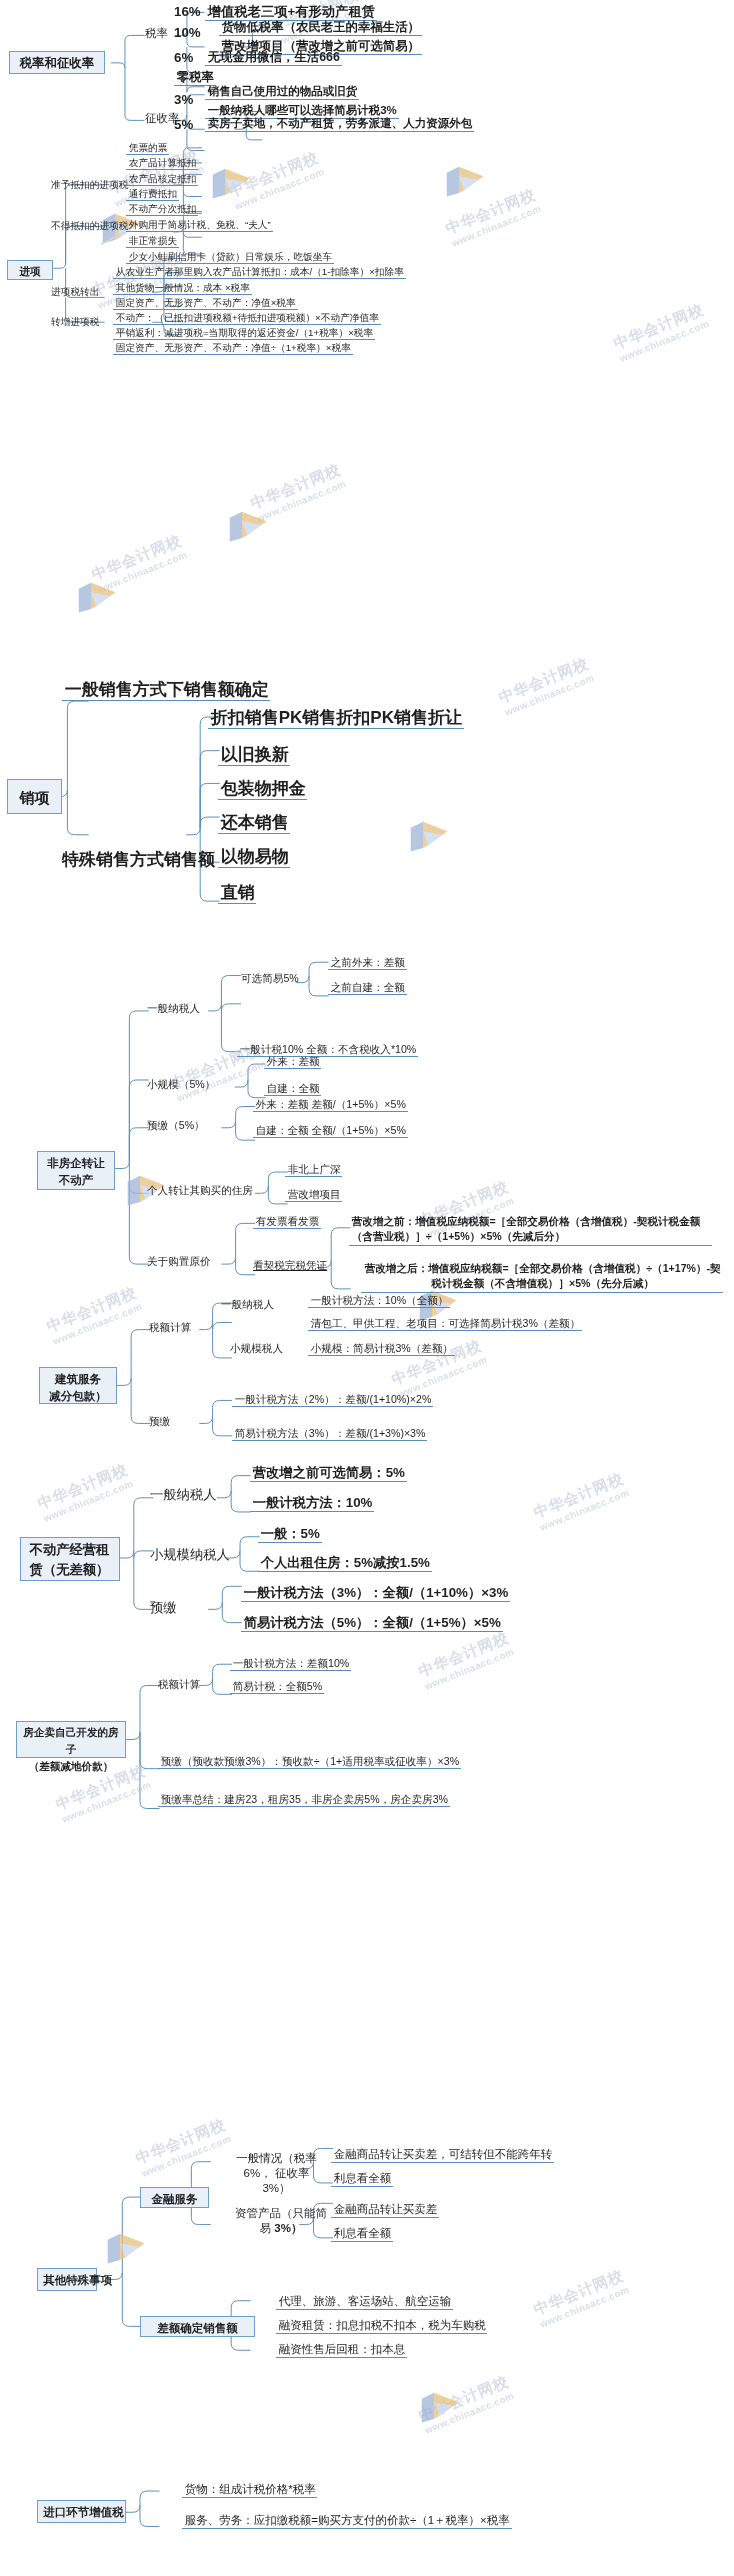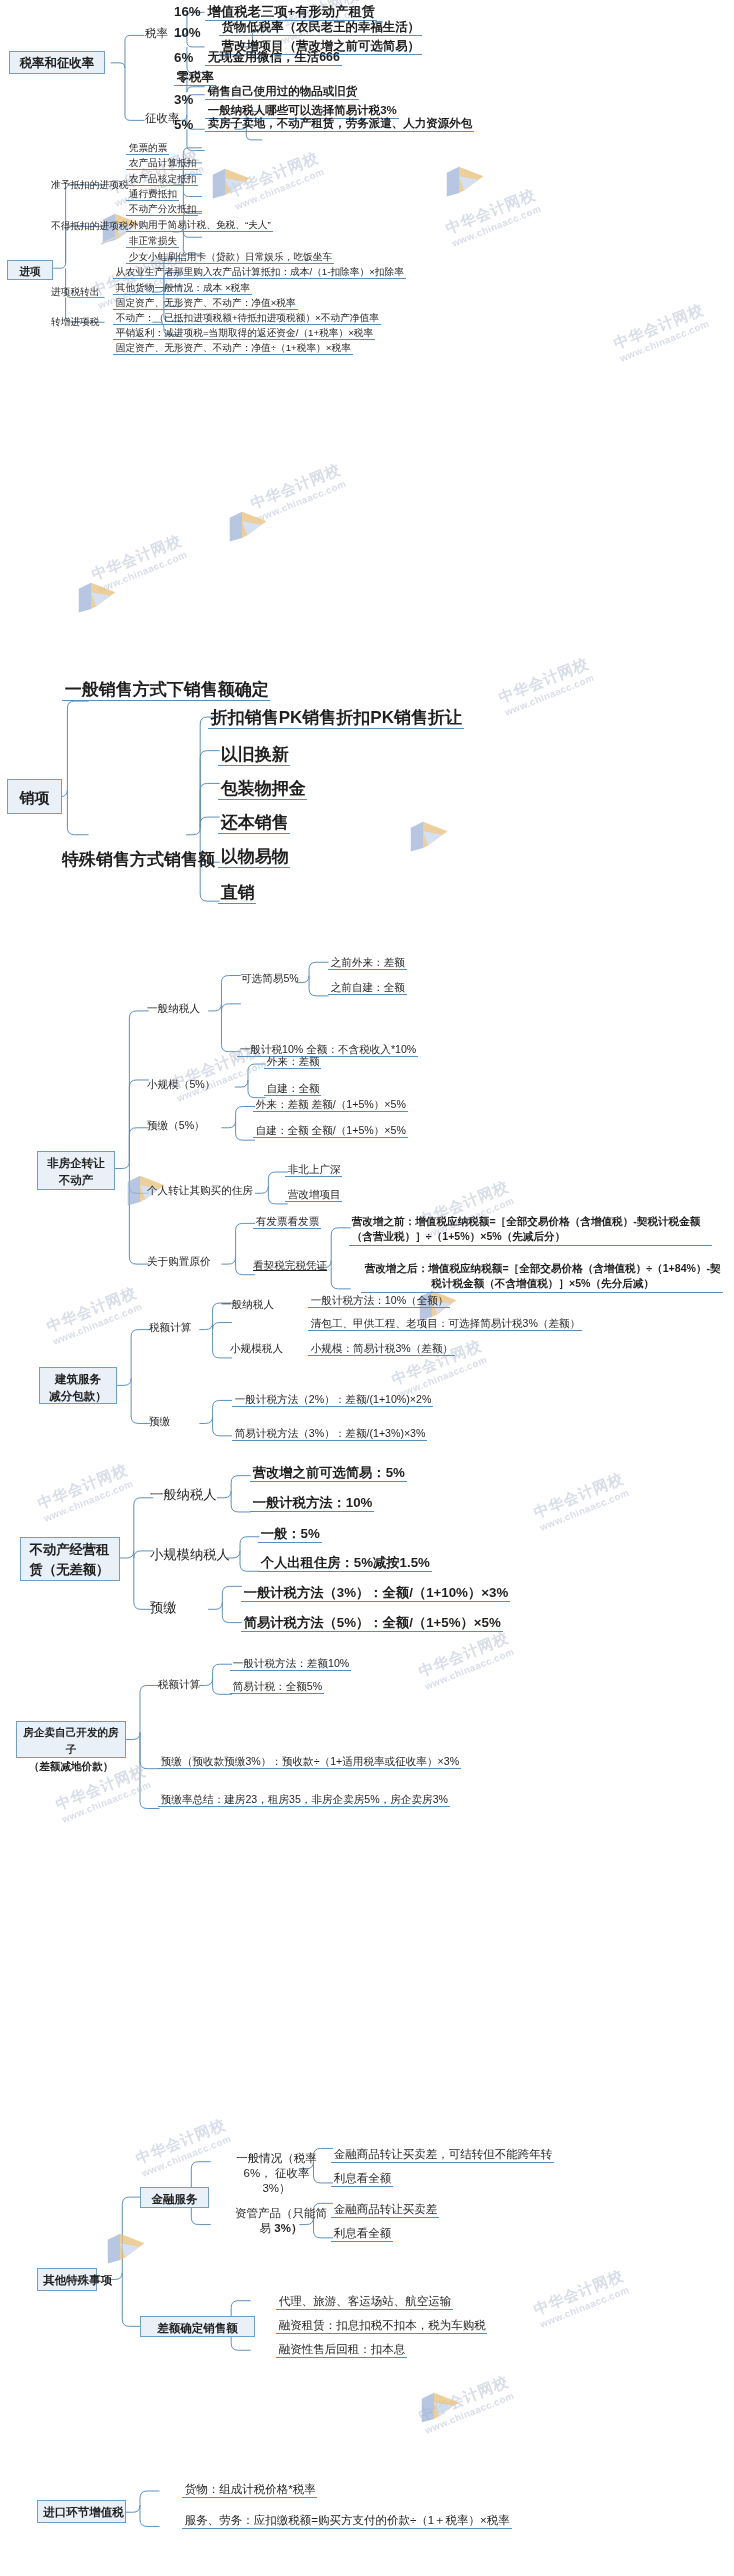--- a/index.html
+++ b/index.html
@@ -390,21 +390,21 @@
 <div class="node leaf t12" style="left:253px;top:1098px;">外来：差额 差额/（1+5%）×5%</div>
 <div class="node leaf t12" style="left:253px;top:1124px;">自建：全额 全额/（1+5%）×5%</div>
 
 <div class="node leaf t12" style="left:285px;top:1163px;">非北上广深</div>
 <div class="node leaf t12" style="left:285px;top:1188px;">营改增项目</div>
 
 <div class="node leaf t12" style="left:253px;top:1215px;">有发票看发票</div>
 <div class="node t12" style="left:253px;top:1259px;text-decoration:underline;">看契税完税凭证</div>
 
 <div class="node leaf t12 b" style="left:349px;top:1214px;white-space:normal;width:359px;line-height:1.4;">营改增之前：增值税应纳税额=［全部交易价格（含增值税）-契税计税金额（含营业税）］÷（1+5%）×5%（先减后分）</div>
-<div class="node leaf t12 b" style="left:361px;top:1261px;white-space:normal;width:358px;line-height:1.4;text-align:center;">营改增之后：增值税应纳税额=［全部交易价格（含增值税）÷（1+84%）-契税计税金额（不含增值税）］×5%（先分后减）</div>
+<div class="node leaf t12 b" style="left:361px;top:1261px;white-space:normal;width:358px;line-height:1.4;text-align:center;">营改增之后：增值税应纳税额=［全部交易价格（含增值税）÷（1+17%）-契税计税金额（不含增值税）］×5%（先分后减）</div>
 
 <div class="node box t13 b ctr" style="left:39px;top:1367px;width:78px;height:37px;line-height:17px;padding-top:2.7px;">
   <span>建筑服务</span><br>
   <span>减分包款）</span>
 </div>
 
 <div class="node t12" style="left:149px;top:1321px;">税额计算</div>
 <div class="node t12" style="left:149px;top:1415px;">预缴</div>
 
 <div class="node t12" style="left:221px;top:1298px;">一般纳税人</div>

